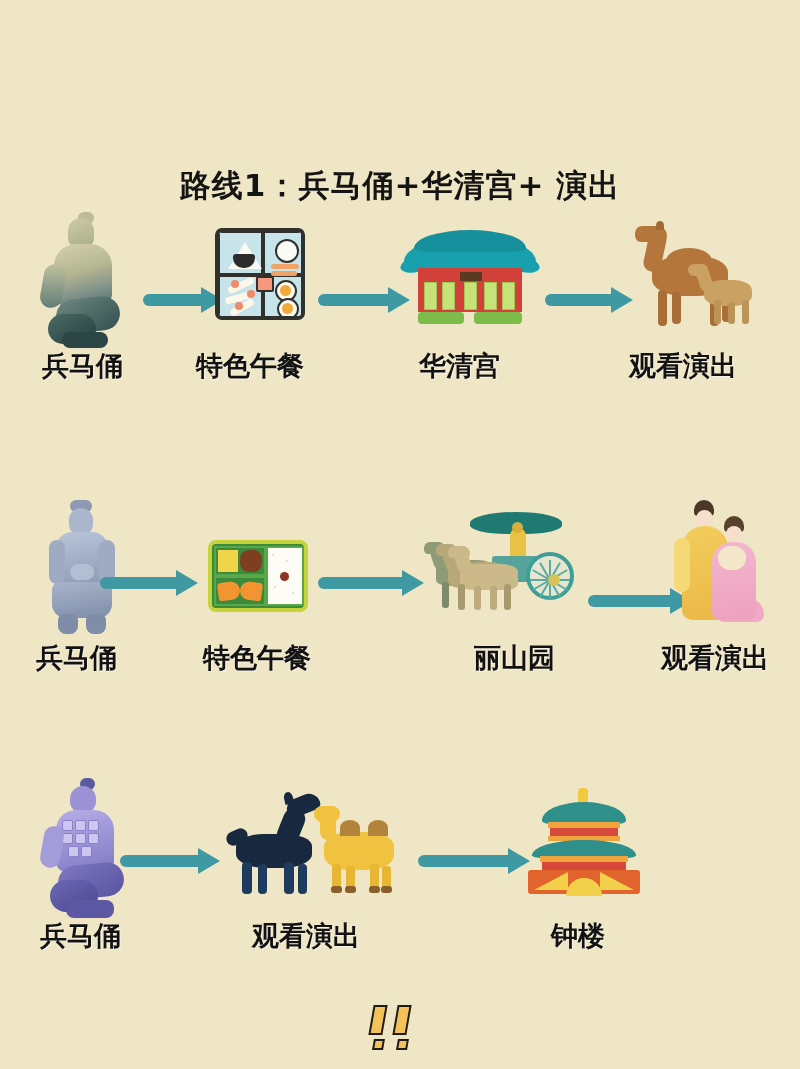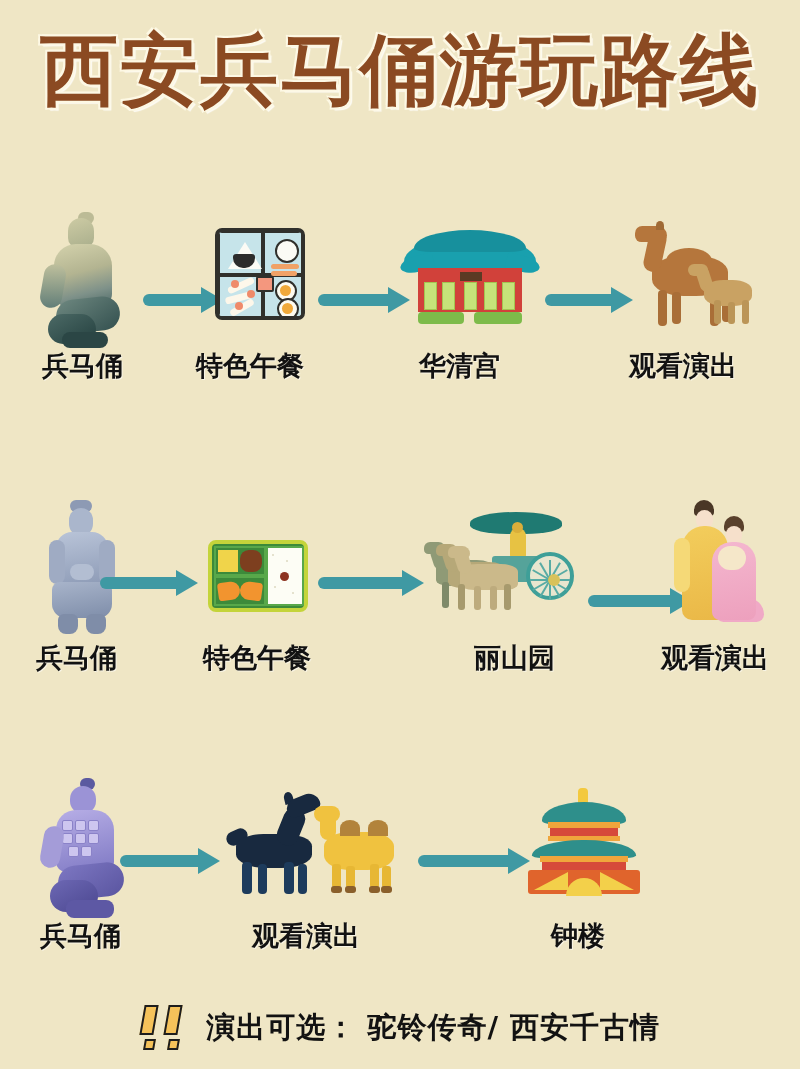--- a/index.html
+++ b/index.html
@@ -210,22 +210,22 @@
     display:inline-block;vertical-align:middle;
     font-family:"DejaVu Sans","Liberation Sans",sans-serif;
     font-weight:bold;font-size:29px;color:#121212;letter-spacing:1px;white-space:nowrap;
   }
 </style>
 </head>
 <body>
 
 <div class="page">
 
-  <div class="title">西安兵马俑游玩路线</div>
-
+
+  <div class="route-heading" id="h1">路线1：兵马俑+华清宫+ 演出</div>
 
   <div class="icon w1" style="left:38px;top:218px;">
     <div class="bun"></div>
       <div class="head"></div>
       <div class="torso"></div>
     <div class="armL"></div>
       <div class="legU"></div>
       <div class="legK"></div>
       <div class="foot"></div>
   </div>
@@ -475,16 +475,15 @@
     <span class="bangs">
       <span class="bang" style="left:2px;">
           <span class="stem"></span>
           <span class="dot"></span>
         </span>
       <span class="bang" style="left:26px;">
           <span class="stem"></span>
           <span class="dot"></span>
         </span>
     </span>
-    <span class="ftext">演出可选： 驼铃传奇/ 西安千古情</span>
   </div>
 
 </div>
 
 </body></html>

